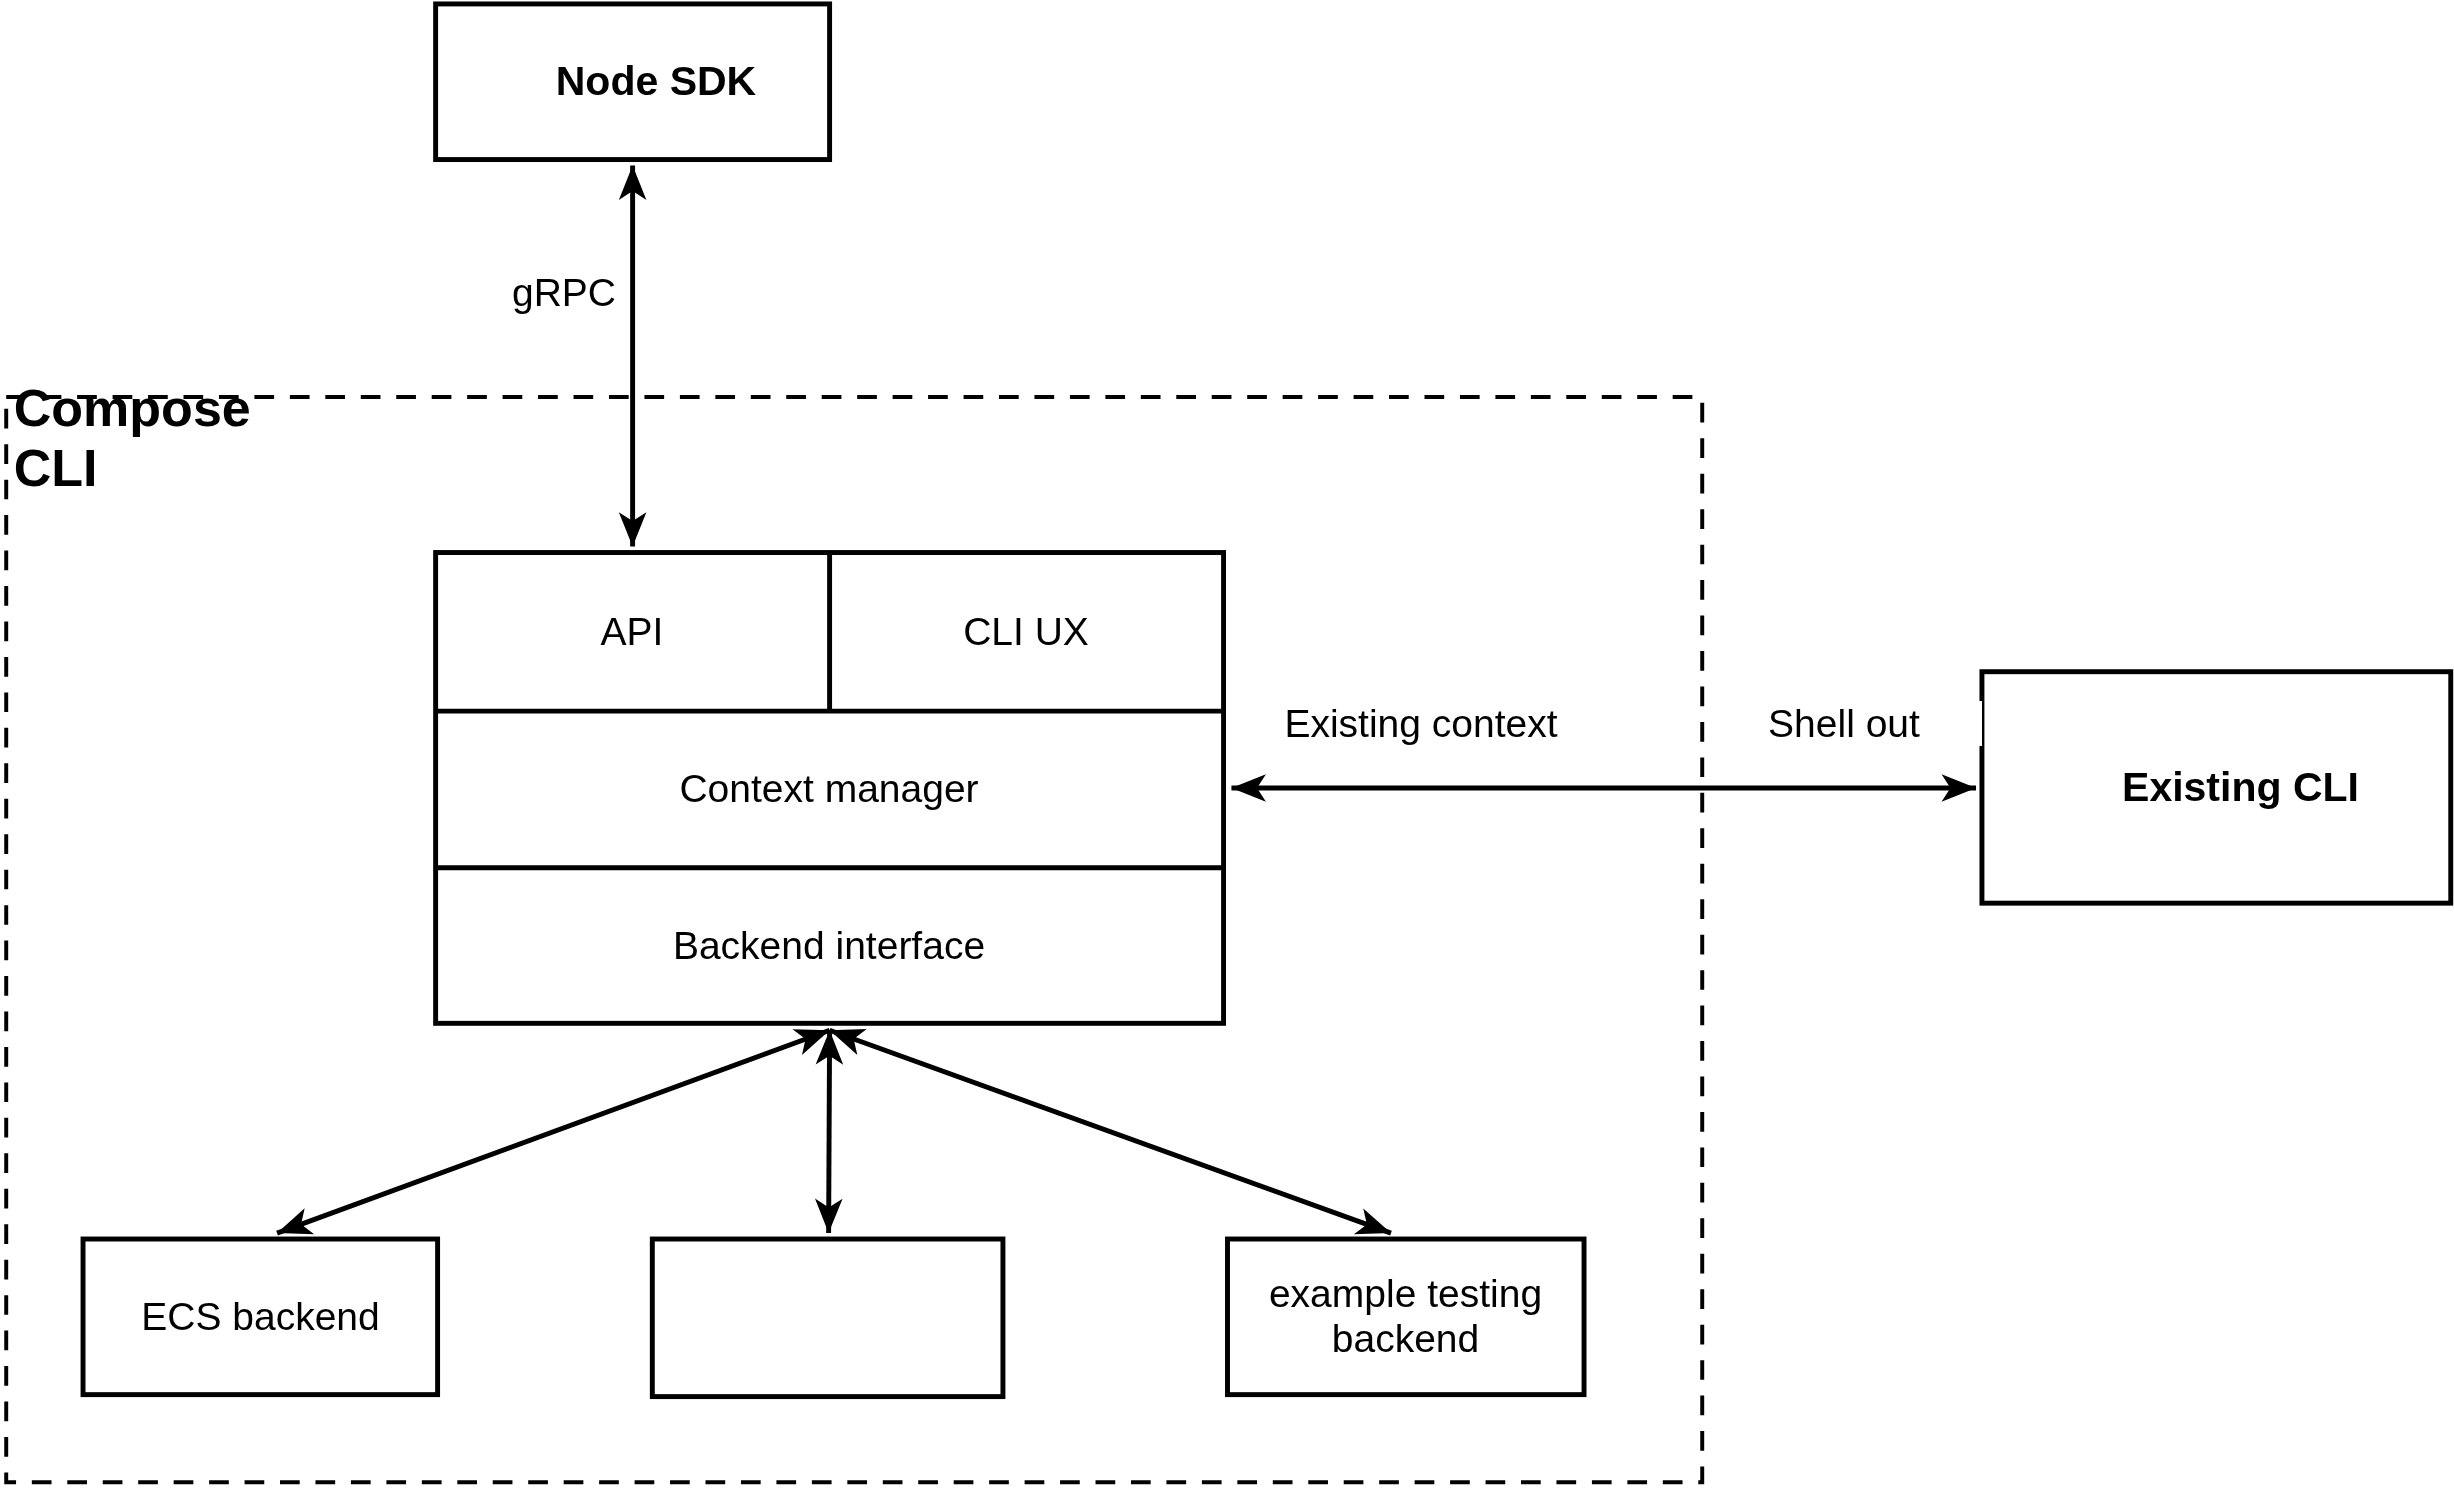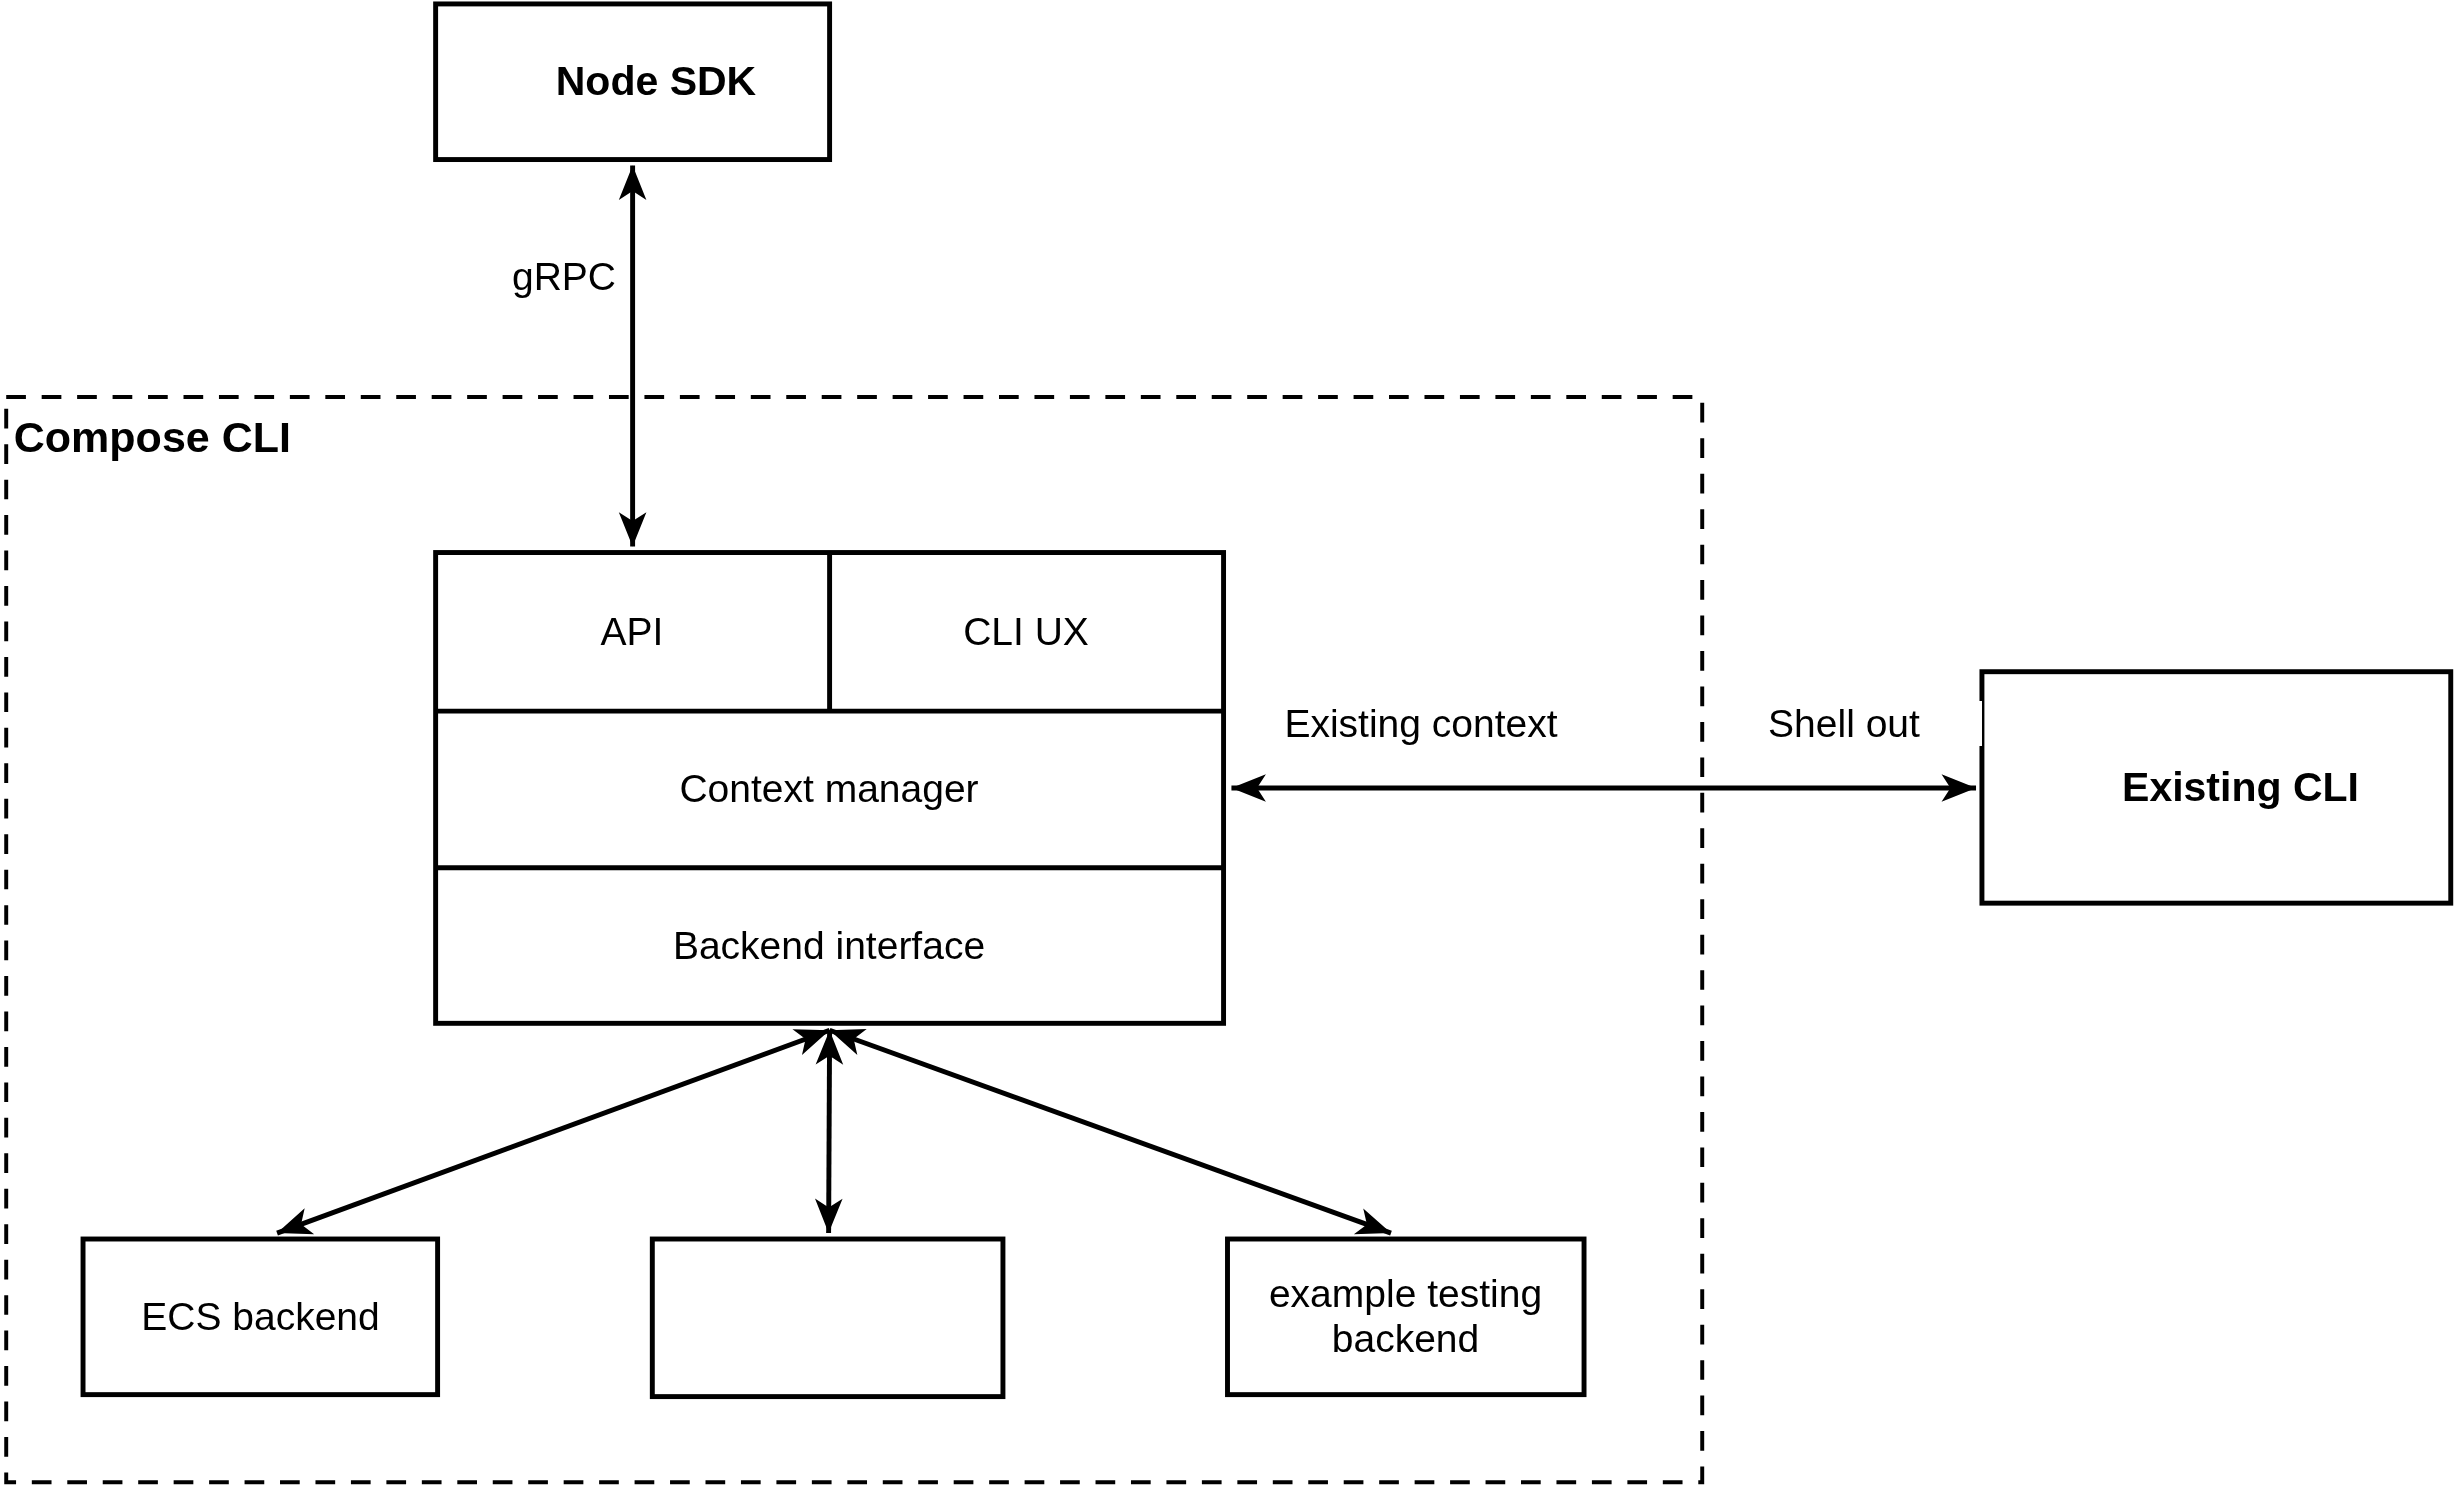--- a/index.html
+++ b/index.html
@@ -39,36 +39,36 @@
   .node-label.bold {
     font-weight: bold;
     font-size: 41px;
     margin-left: 24px;
   }
   .container-title {
     position: absolute;
     display: flex;
     align-items: center;
     justify-content: flex-start;
-    font-size: 43px;
+    font-size: 52px;
     font-weight: bold;
     color: #000000;
     pointer-events: none;
   }
   .edge-label {
     position: absolute;
     display: flex;
     align-items: center;
     font-size: 39px;
     color: #000000;
     pointer-events: none;
     background: #ffffff;
   }
   .edge-label.center { justify-content: center; text-align: right; }
-  .edge-label.right  { justify-content: flex-end; text-align: right; }
+  .edge-label.right  { justify-content: flex-end; text-align: right; margin-top: 16px; }
 </style>
 </head>
 <body>
 
 <div id="canvas">
 
   <svg id="edges-layer" viewBox="0 0 2492 1524" xmlns="http://www.w3.org/2000/svg">
     <defs>
       <marker id="arrowhead" markerUnits="userSpaceOnUse" markerWidth="44" markerHeight="36" refX="37" refY="16" orient="auto-start-reverse">
         <path d="M2,2 L37,16 L2,30 L11,16 Z" fill="#000000"></path>

